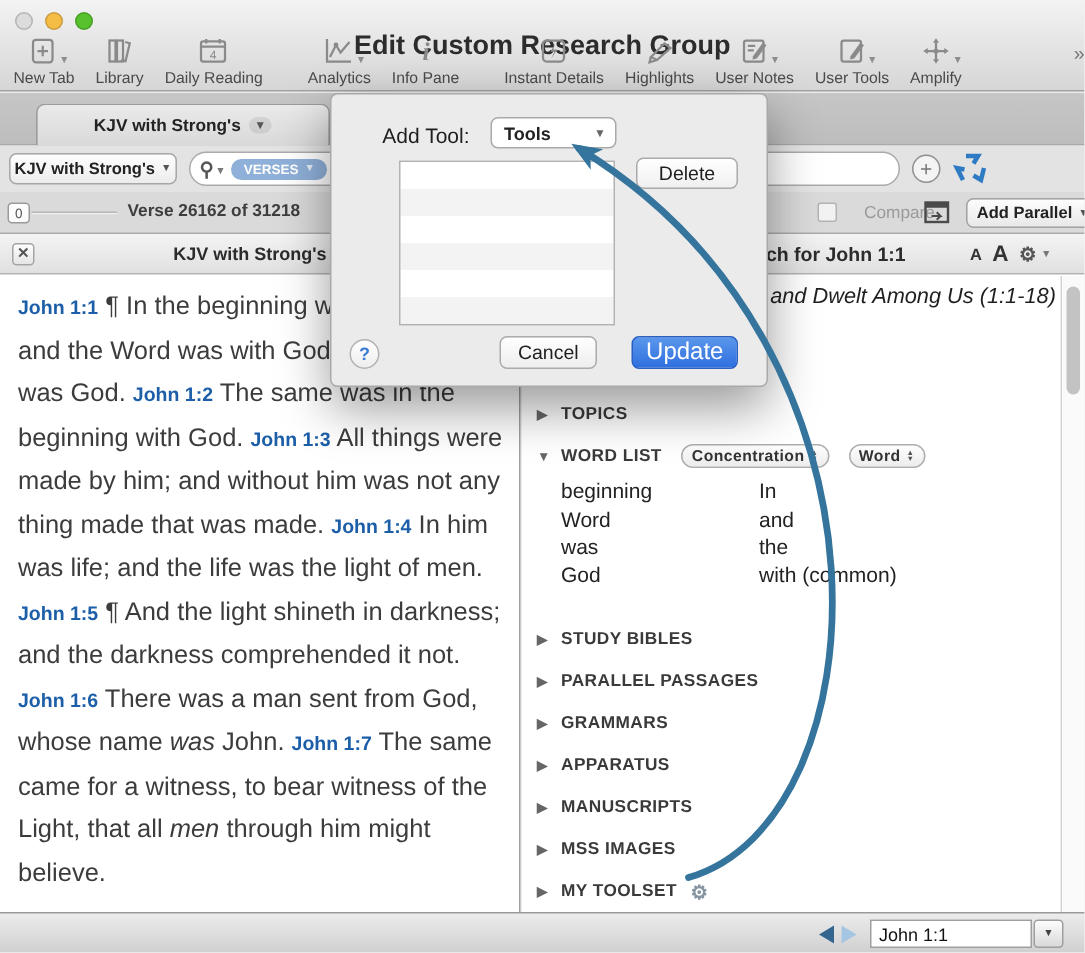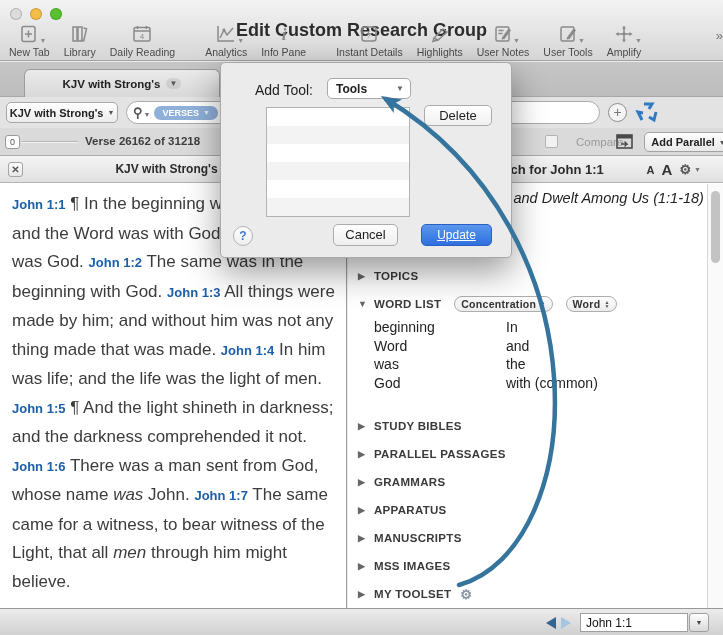--- a/index.html
+++ b/index.html
@@ -154,21 +154,21 @@
               border: 1px solid #b2b2b2;
               background-image: repeating-linear-gradient(180deg, #ffffff 0 18px, #f3f3f3 18px 36px); }
   .dlg-help { position: absolute; left: 12px; top: 163px; width: 20px; height: 20px; border-radius: 50%;
               background: linear-gradient(#fefefe, #eeeeee); border: 1px solid #b2b2b2; color: #3a7bd5;
               font-size: 12px; font-weight: bold; text-align: center; line-height: 18px; }
   .dlg-cancel { position: absolute; left: 112px; top: 161px; width: 65px; height: 22px;
                 background: linear-gradient(#fefefe, #eeeeee); border: 1px solid #ababab; border-radius: 5px;
                 font-size: 13px; color: #1e1e1e; text-align: center; line-height: 20px; }
   .dlg-update { position: absolute; left: 200px; top: 161px; width: 71px; height: 22px;
                 background: linear-gradient(#5a97ec, #2f6fdf); border: 1px solid #2a60c4; border-radius: 5px;
-                font-size: 12px; color: #fff; text-align: center; line-height: 20px; text-decoration: underline; }
+                font-size: 16px; color: #fff; text-align: center; line-height: 20px; }
 
   .arrow-overlay { position: absolute; inset: 0; z-index: 50; pointer-events: none; }
 </style>
 </head>
 <body>
 
 <div class="window">
 
   <div class="chrome">
     <div class="traffic">

